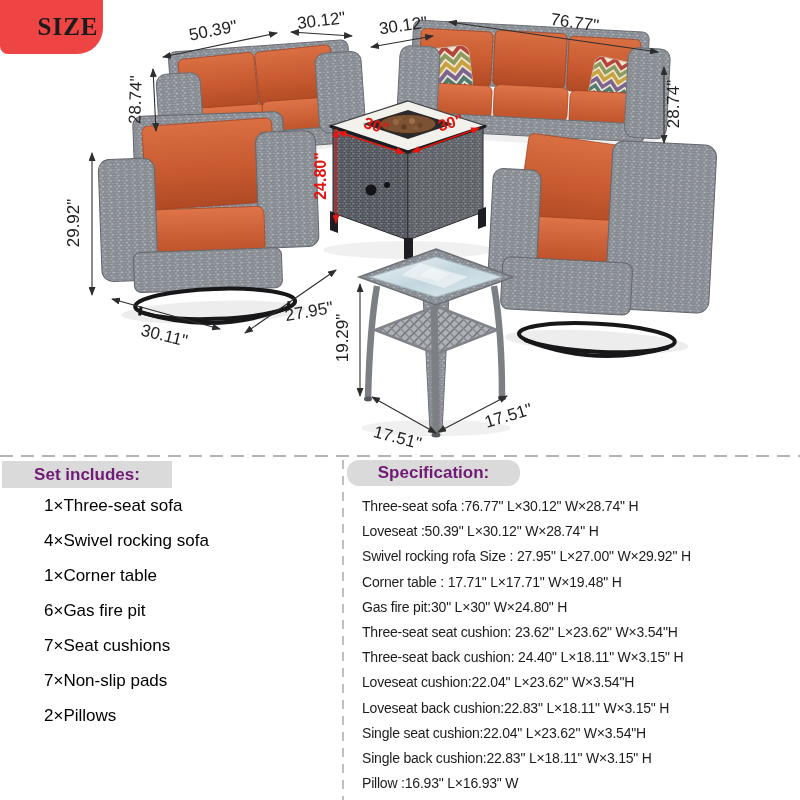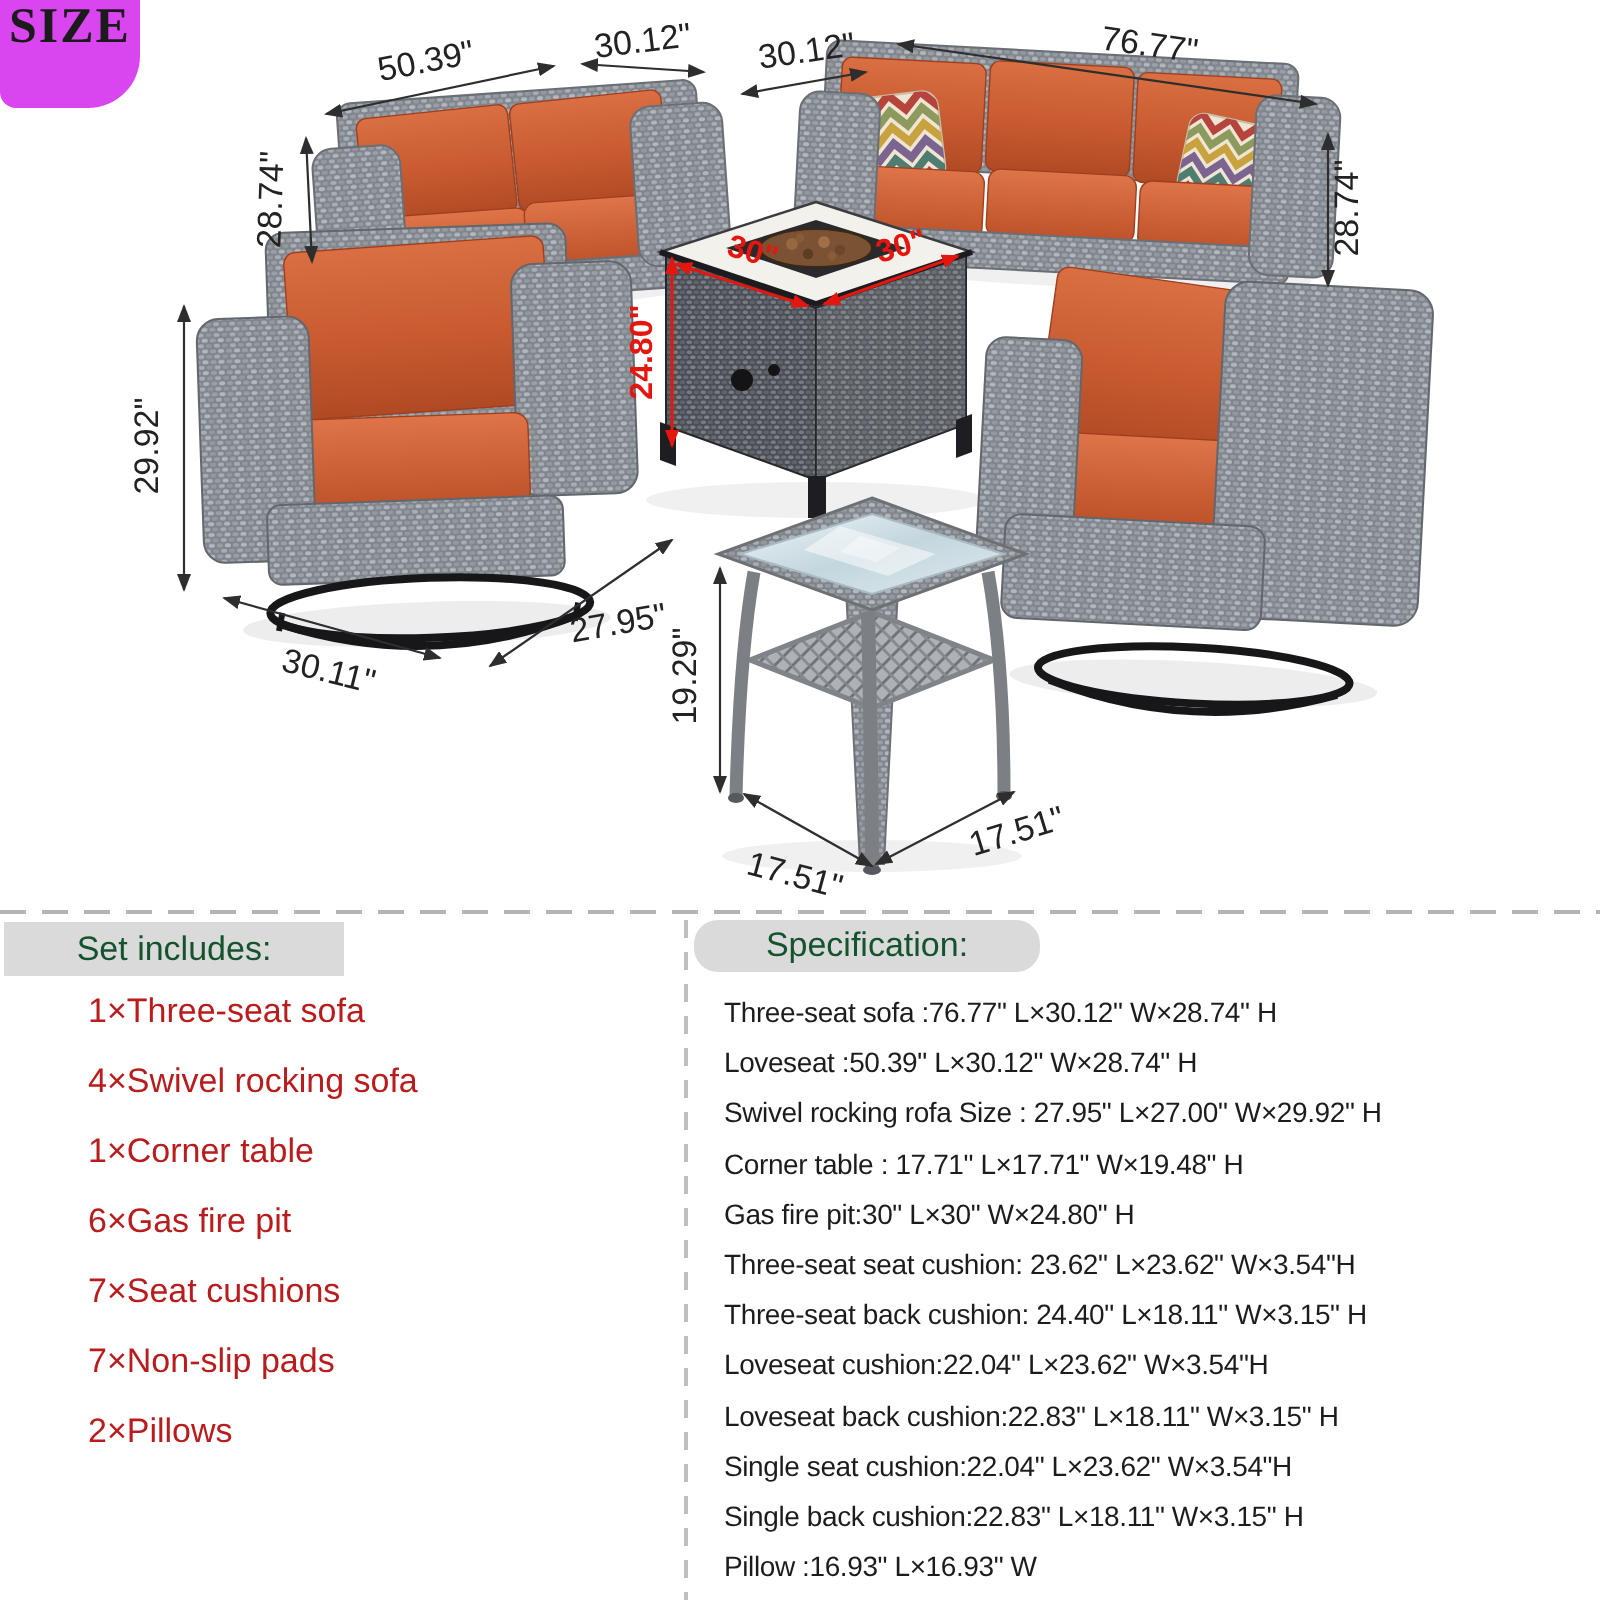--- a/index.html
+++ b/index.html
@@ -1,28 +1,28 @@
 <!DOCTYPE html>
 <html><head>
 <meta charset="utf-8">
 <style>
   html,body{margin:0;padding:0;background:#ffffff;}
   .page{position:relative;width:800px;height:800px;background:#fff;font-family:"Liberation Sans",sans-serif;overflow:hidden;}
   svg.diagram{position:absolute;top:0;left:0;display:block;}
-  .size-badge{position:absolute;top:0;left:0;width:70px;height:54px;background:#d946ef;border-radius:0 0 26px 8px;display:flex;align-items:flex-start;justify-content:center;}
+  .size-badge{position:absolute;top:0;left:0;width:70px;height:54px;background:#ef4444;border-radius:0 0 26px 8px;display:flex;align-items:center;justify-content:center;padding-left:33px;}
   .size-badge span{font-family:"Liberation Serif",serif;font-weight:bold;font-size:25px;letter-spacing:1px;color:#1b1b1b;}
   .panel{position:absolute;left:0;top:455px;width:800px;height:345px;background:#fff;}
   .hdash{position:absolute;left:0;top:0;width:100%;height:2px;background:repeating-linear-gradient(90deg,#b3b3b3 0 13px,transparent 13px 21px);}
   .vdash{position:absolute;left:342px;top:5px;height:340px;width:2px;background:repeating-linear-gradient(180deg,#bfbfbf 0 9px,transparent 9px 16px);}
-  .heading-box{position:absolute;background:#dadada;color:#14532d;font-weight:normal;font-size:17px;display:flex;align-items:center;justify-content:center;}
+  .heading-box{position:absolute;background:#dadada;color:#701a75;font-weight:bold;font-size:17px;display:flex;align-items:center;justify-content:center;}
   .inc-head{left:2px;top:6px;width:170px;height:27px;}
   .spec-head{left:347px;top:5px;width:173px;height:26px;border-radius:12px;}
   ul{list-style:none;margin:0;padding:0;position:absolute;}
   .inc-list{left:44px;top:33px;}
-  .inc-list li{height:35px;line-height:35px;font-size:17px;color:#b91c1c;}
+  .inc-list li{height:35px;line-height:35px;font-size:17px;color:#000000;}
   .spec-list{left:362px;top:39px;}
   .spec-list li{height:25.2px;line-height:25.2px;font-size:14px;letter-spacing:-0.2px;color:#1c1c1c;}
   .dt{font-family:"Liberation Sans",sans-serif;font-size:17px;fill:#222;}
   .dtr{font-family:"Liberation Sans",sans-serif;font-size:16px;font-weight:700;fill:#e4160e;}
   .dim{stroke:#2e2e2e;stroke-width:1.1;fill:none;}
   .dimr{stroke:#e4160e;stroke-width:1.5;fill:none;}
 </style>
 </head>
 <body>
 

